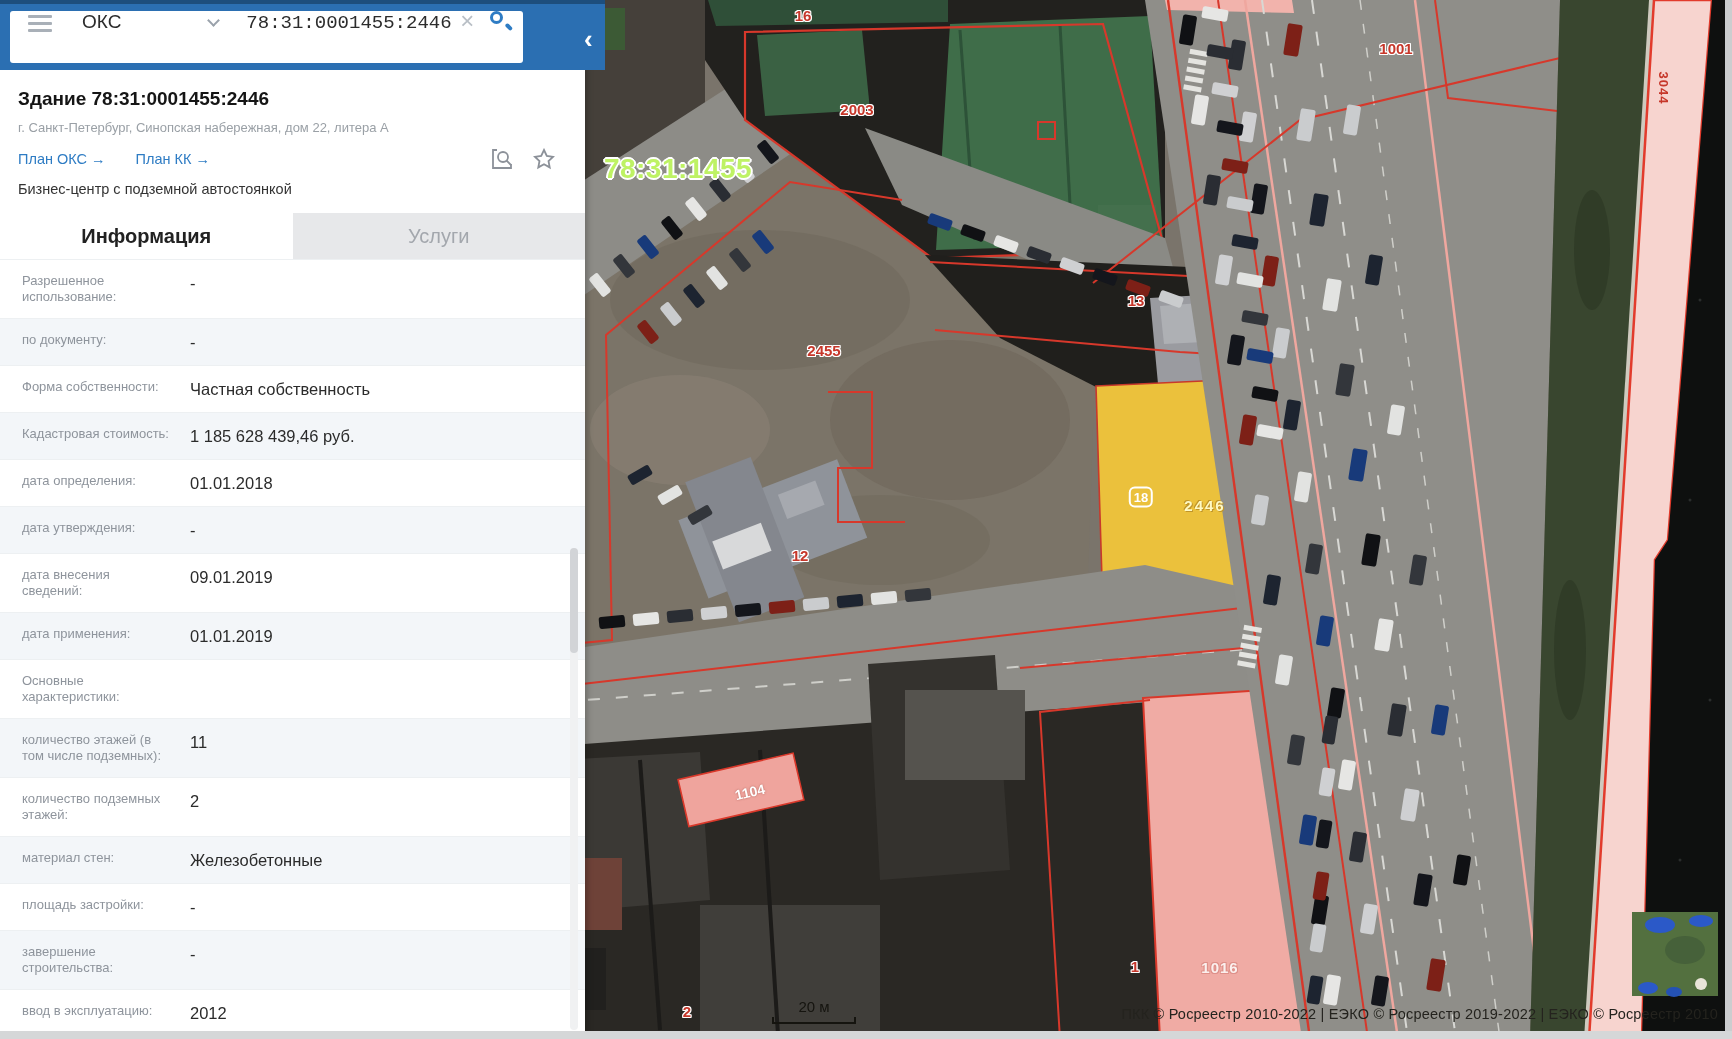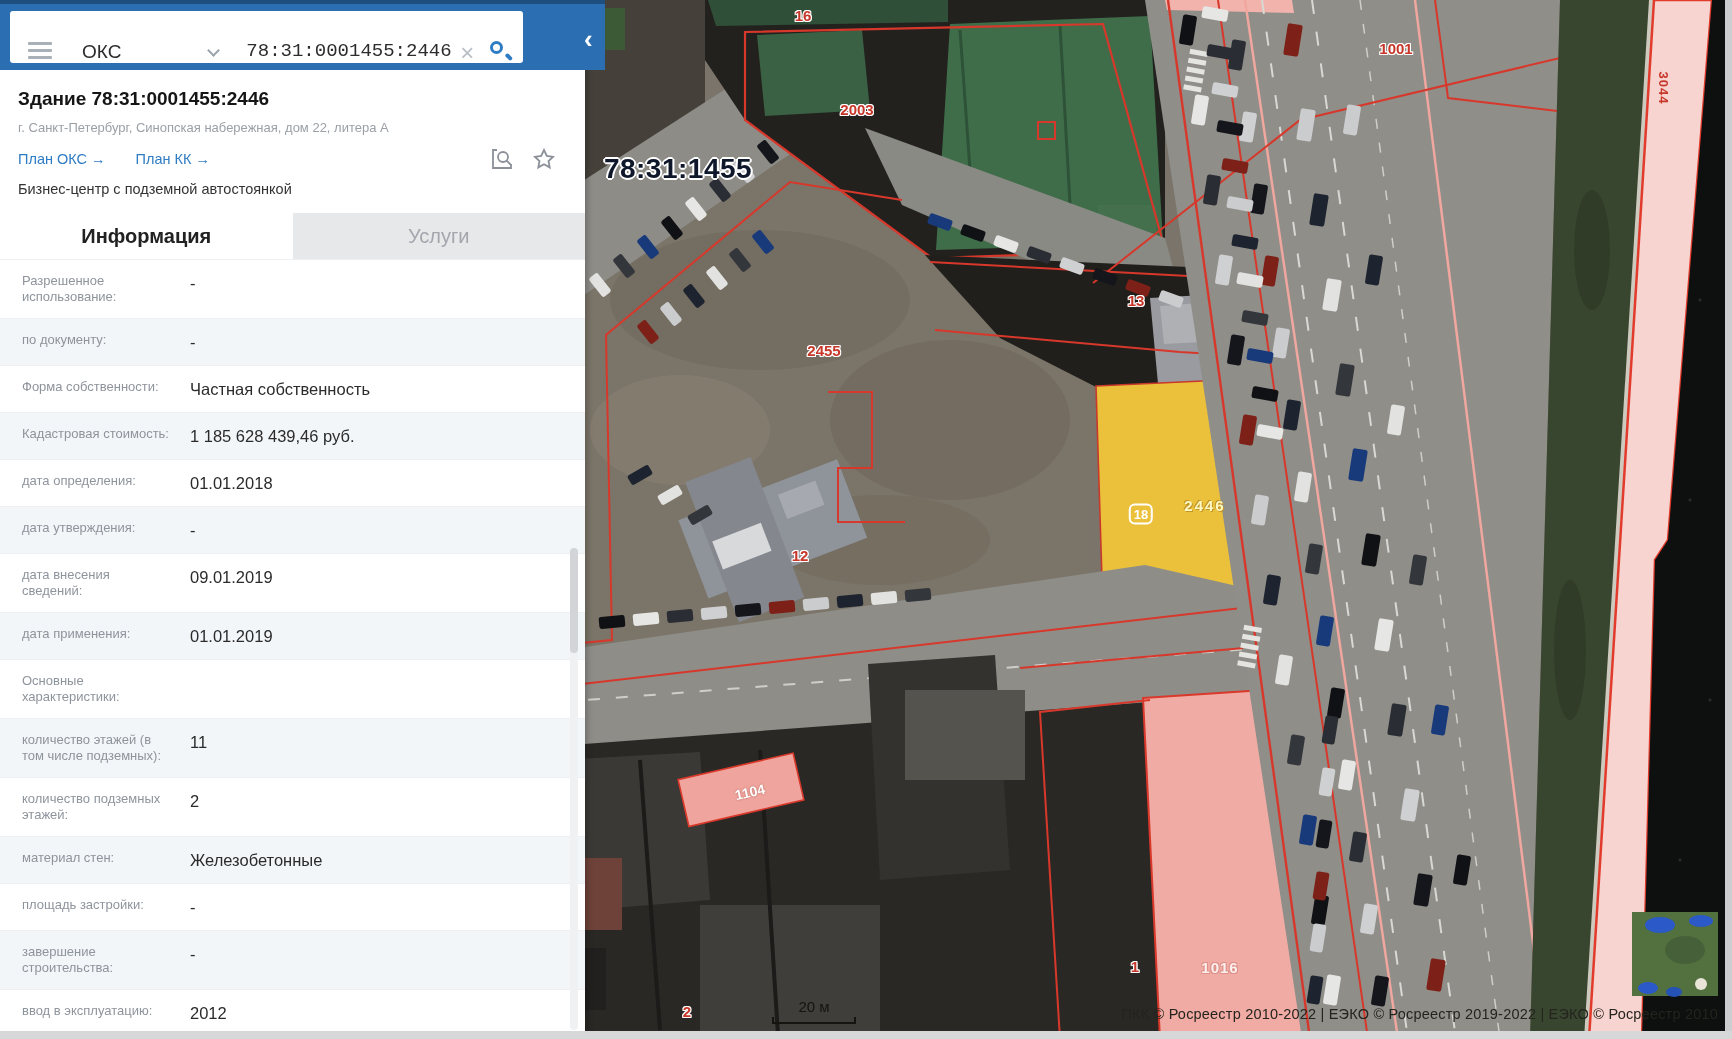--- a/index.html
+++ b/index.html
@@ -6,21 +6,21 @@
   *{box-sizing:border-box;}
   #app{position:relative;width:1732px;height:1039px;overflow:hidden;background:#7a746b;
        font-family:"Liberation Sans",sans-serif;}
 
   
   #map-layer{position:absolute;left:0;top:0;width:1732px;height:1039px;z-index:0;}
   #map-labels{position:absolute;left:0;top:0;width:1732px;height:1039px;z-index:2;pointer-events:none;border-radius:17px;}
   .lbl{position:absolute;transform:translate(-50%,-50%);font-weight:bold;white-space:nowrap;}
   .red-halo{color:#c6372a;font-size:15px;
     text-shadow:-1px -1px 0 #fff,1px -1px 0 #fff,-1px 1px 0 #fff,1px 1px 0 #fff,0 -1px 0 #fff,0 1px 0 #fff,-1px 0 0 #fff,1px 0 0 #fff;}
-  .quarter{color:#0f172a;font-size:28px;letter-spacing:.5px;
+  .quarter{color:#bef264;font-size:28px;letter-spacing:.5px;
     text-shadow:-1px -1px 0 #fff,1px -1px 0 #fff,-1px 1px 0 #fff,1px 1px 0 #fff,0 -2px 0 #fff,0 2px 0 #fff,-2px 0 0 #fff,2px 0 0 #fff;}
   .white-bubble{color:#fff;font-size:13px;border:2px solid #fff;border-radius:6px;padding:0 3px;line-height:17px;}
   .yellow-label{color:#fef9c3;font-size:15px;letter-spacing:2px;text-shadow:1px 1px 0 #c0952a,-1px -1px 0 #c0952a;}
   .white-on-pink{color:#fff;font-size:14px;text-shadow:0 0 2px rgba(140,60,50,.65);}
   .red-on-pink{color:#c6372a;font-size:13px;letter-spacing:1px;}
   .pink-halo{color:#fbf0ee;font-size:15px;letter-spacing:1px;
     text-shadow:-1px -1px 0 #de9089,1px -1px 0 #de9089,-1px 1px 0 #de9089,1px 1px 0 #de9089;}
 
   #scalebar{position:absolute;left:772px;top:998px;z-index:3;text-align:center;color:#15140f;}
   #scalebar .txt{font-size:15px;font-weight:500;display:block;margin-bottom:2px;}
@@ -28,21 +28,21 @@
     border-left:2px solid #15140f;border-right:2px solid #15140f;border-bottom:2px solid #15140f;}
   #attribution{position:absolute;right:14px;top:1006px;z-index:3;font-size:14.5px;color:#24231e;
     letter-spacing:.2px;}
 
   
   #sidebar{position:absolute;left:0;top:0;width:585px;height:1039px;background:#fff;z-index:5;
            box-shadow:2px 0 6px rgba(0,0,0,.25);}
   #search-header{position:absolute;left:0;top:0;width:605px;height:70px;background:#2b6fb2;z-index:6;
            border-top:4px solid #1d4e7d;}
   #search-field{position:absolute;left:10px;top:7px;width:513px;height:52px;background:#fff;border-radius:3px;
-           display:flex;align-items:flex-end;}
+           display:flex;align-items:flex-start;}
   .hamburger{width:24px;margin-left:18px;cursor:pointer;}
   .hamburger i{display:block;height:3px;background:#a9b0b8;margin:4px 0;border-radius:1px;}
   #layer-select{display:flex;align-items:center;cursor:pointer;}
   #layer-label{font-size:19px;color:#2c2c2c;margin-left:30px;}
   .chev-down{width:9px;height:9px;border-right:2px solid #9aa2ab;border-bottom:2px solid #9aa2ab;
            transform:rotate(45deg);margin-left:88px;margin-top:-4px;}
   #search-input{border:none;outline:none;font-size:19px;color:#2c2c2c;margin-left:26px;width:210px;
            font-family:Liberation Mono, monospace;background:transparent;}
   #clear-btn{font-size:24px;color:#b9bfc6;cursor:pointer;margin-left:6px;line-height:20px;}
   #search-btn{margin-left:16px;cursor:pointer;position:relative;width:22px;height:22px;}
@@ -310,21 +310,21 @@
       </g>
   </svg>
 
   <div id="map-labels">
       <span class="lbl red-halo" style="left: 803px; top: 15px;">16</span>
       <span class="lbl red-halo" style="left: 1396px; top: 48px;">1001</span>
       <span class="lbl red-halo" style="left: 857px; top: 109px;">2003</span>
       <span class="lbl quarter" style="left: 678px; top: 169px;">78:31:1455</span>
       <span class="lbl red-halo" style="left: 1136px; top: 300px;">13</span>
       <span class="lbl red-halo" style="left: 824px; top: 350px;">2455</span>
-      <span class="lbl white-bubble" style="left: 1141px; top: 514px;">18</span>
+      <span class="lbl white-bubble" style="left: 1141px; top: 497px;">18</span>
       <span class="lbl yellow-label" style="left: 1205px; top: 505px;">2446</span>
       <span class="lbl red-halo" style="left: 800px; top: 555px;">12</span>
       <span class="lbl white-on-pink" style="left: 750px; top: 792px; transform: translate(-50%, -50%) rotate(-13deg);">1104</span>
       <span class="lbl red-on-pink" style="left: 1663px; top: 88px; transform: translate(-50%, -50%) rotate(90deg);">3044</span>
       <span class="lbl pink-halo" style="left: 1220px; top: 967px;">1016</span>
       <span class="lbl red-halo" style="left: 1135px; top: 966px;">1</span>
       <span class="lbl red-halo" style="left: 687px; top: 1011px;">2</span>
     </div>
 
   <div id="scalebar">

